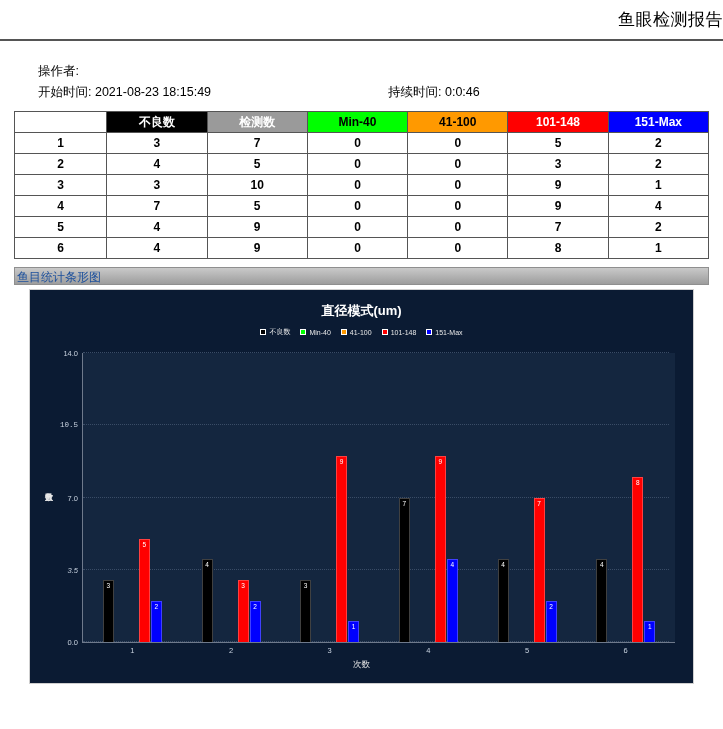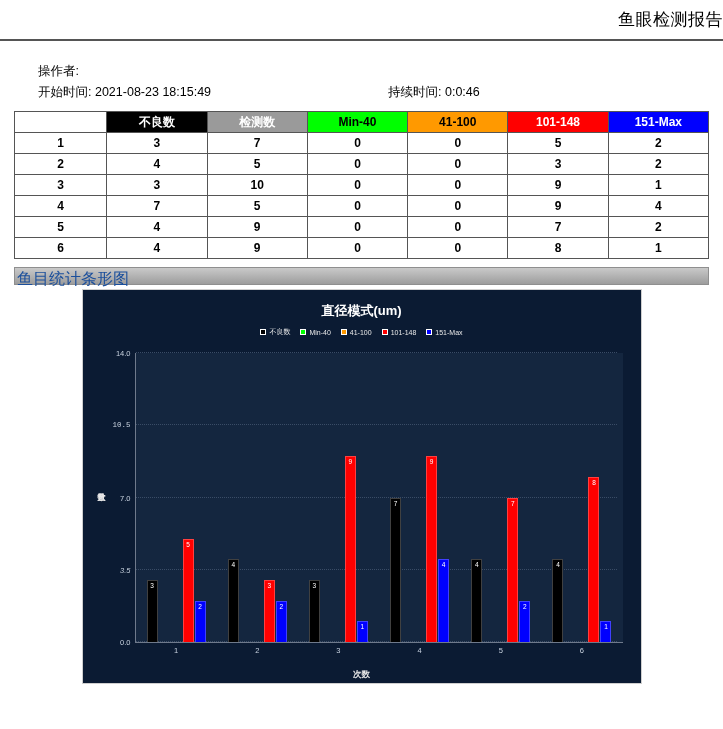--- a/index.html
+++ b/index.html
@@ -56,25 +56,25 @@
     width: 695px;
     margin: 8px auto 0 auto;
     height: 18px;
     background: linear-gradient(to bottom,#c9c9c9,#9d9d9d);
     border: 1px solid #8f8f8f;
     position: relative;
   }
   .section-bar span {
     position: absolute;
     left: 2px; top: 1px;
-    font-size: 16px;
+    font-size: 12px;
     color: #1b4f9c;
   }
   .chart-wrap {
-    width: 560px;
+    width: 665px;
     height: 395px;
     margin: 4px auto 0 auto;
     background: #0b1b33;
     border: 1px solid #cfcfcf;
     position: relative;
     padding: 8px 10px 10px 10px;
   }
   .chart-title {
     color: #ffffff;
     text-align: center;
@@ -124,25 +124,25 @@
     top: 50%;
     transform: translateY(-50%);
     color: #e8e8e8;
     font-size: 8px;
     font-weight: bold;
     writing-mode: vertical-rl;
   }
   .xlabel {
     position: absolute;
     left: 0; right: 0;
-    bottom: 2px;
+    bottom: 12px;
     text-align: center;
     color: #e8e8e8;
     font-size: 8.5px;
-    font-weight: bold;
+    font-weight: normal;
   }
   .groups {
     position: absolute;
     left: 0; right: 0; top: 0; bottom: 0;
     display: flex;
   }
   .group {
     flex: 1 1 0;
     position: relative;
     display: flex;

